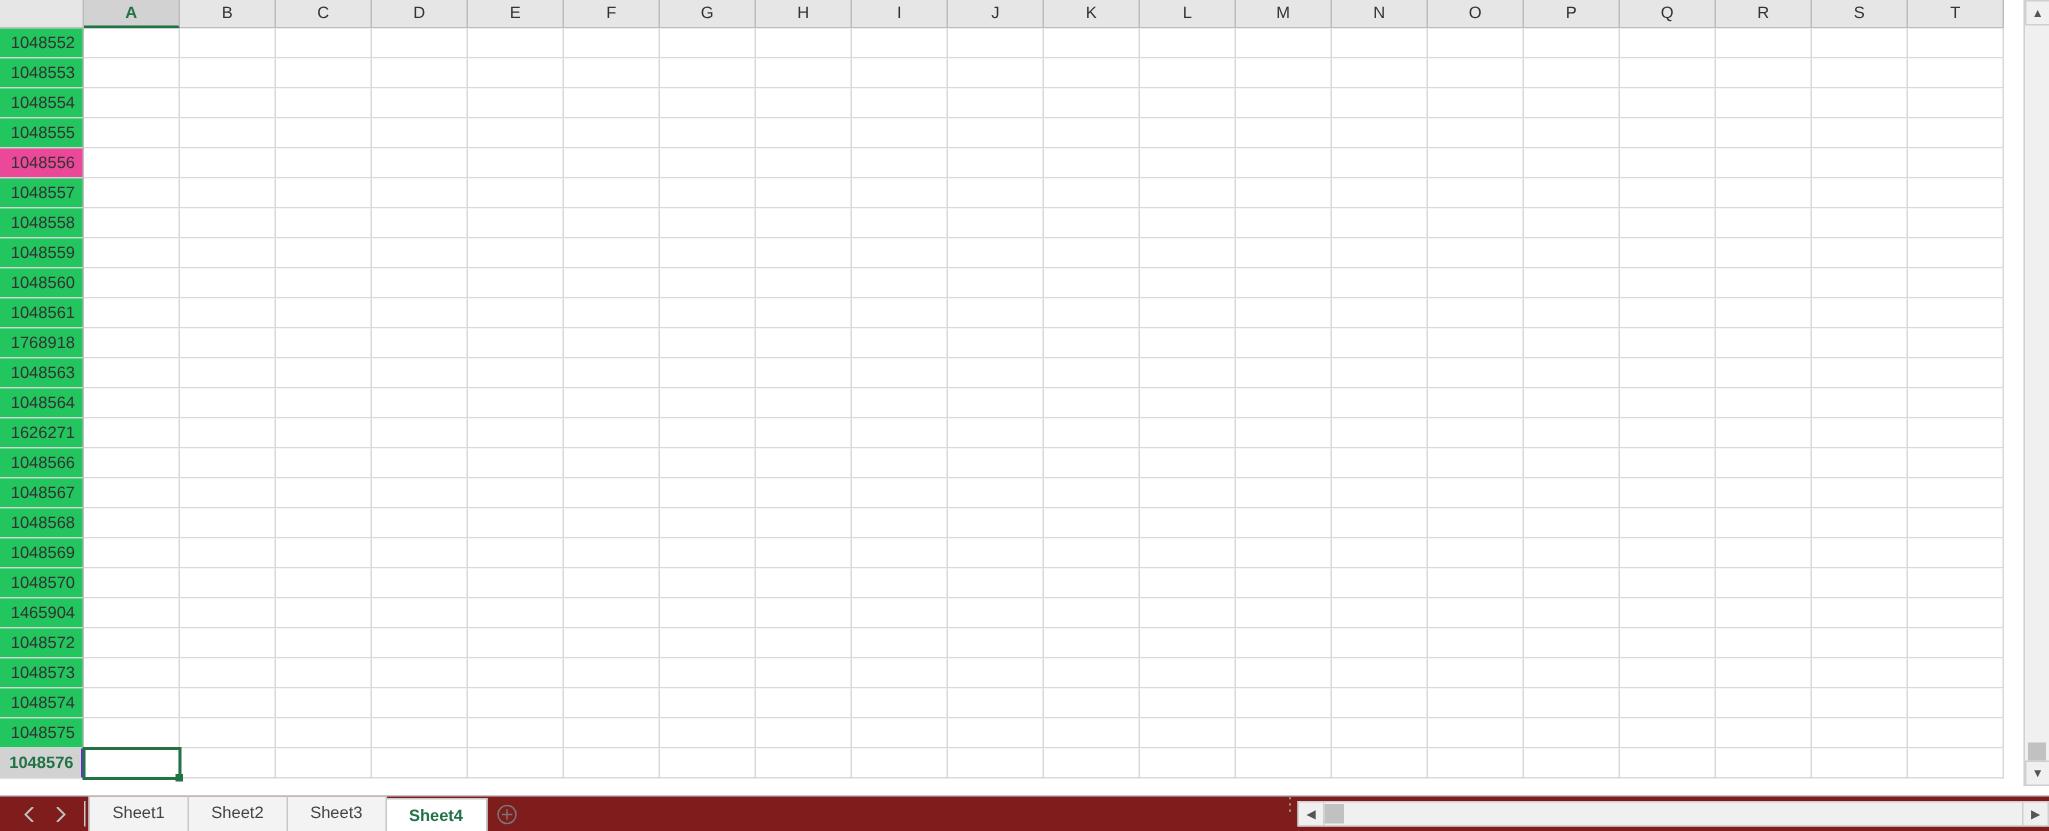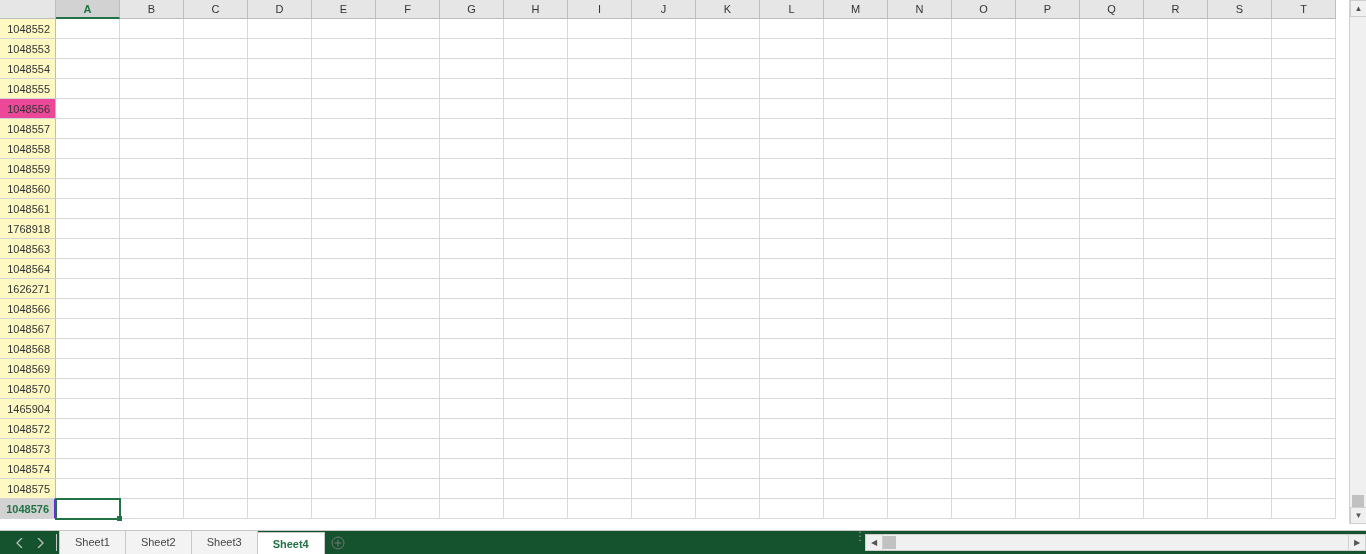--- a/index.html
+++ b/index.html
@@ -50,21 +50,21 @@
       font-weight: 600;
       color: #217346;
     }
 
     .row-headers {
       position: absolute; left: 0; top: 19px;
       width: 56px;
     }
     .row-header {
       width: 56px; height: 20px;
-      background: #fef9c3;
+      background: #22c55e;
       border-right: 1px solid #bdbdbd;
       border-bottom: 1px solid #d4d4d4;
       text-align: right;
       padding-right: 5px;
       line-height: 20px;
       color: #333;
     }
     .row-header.selected {
       background: #d2d2d2;
       border-right: 2px solid #6d28d9;
@@ -121,21 +121,21 @@
     .vscroll .thumb {
       position: absolute; left: 2px; right: 2px;
       bottom: 0; height: 12px;
       background: #c1c1c1;
     }
 
     
     .tabstrip {
       position: absolute; left: 0; bottom: 0;
       height: 24px; width: 1366px;
-      background: #14532d;
+      background: #7f1d1d;
       border-top: 1px solid #c8c8c8;
       display: flex;
       align-items: stretch;
     }
     .tab-nav {
       display: flex; align-items: center;
       padding: 0 4px 0 10px;
     }
     .tab-nav-btn {
       width: 20px; height: 22px;

